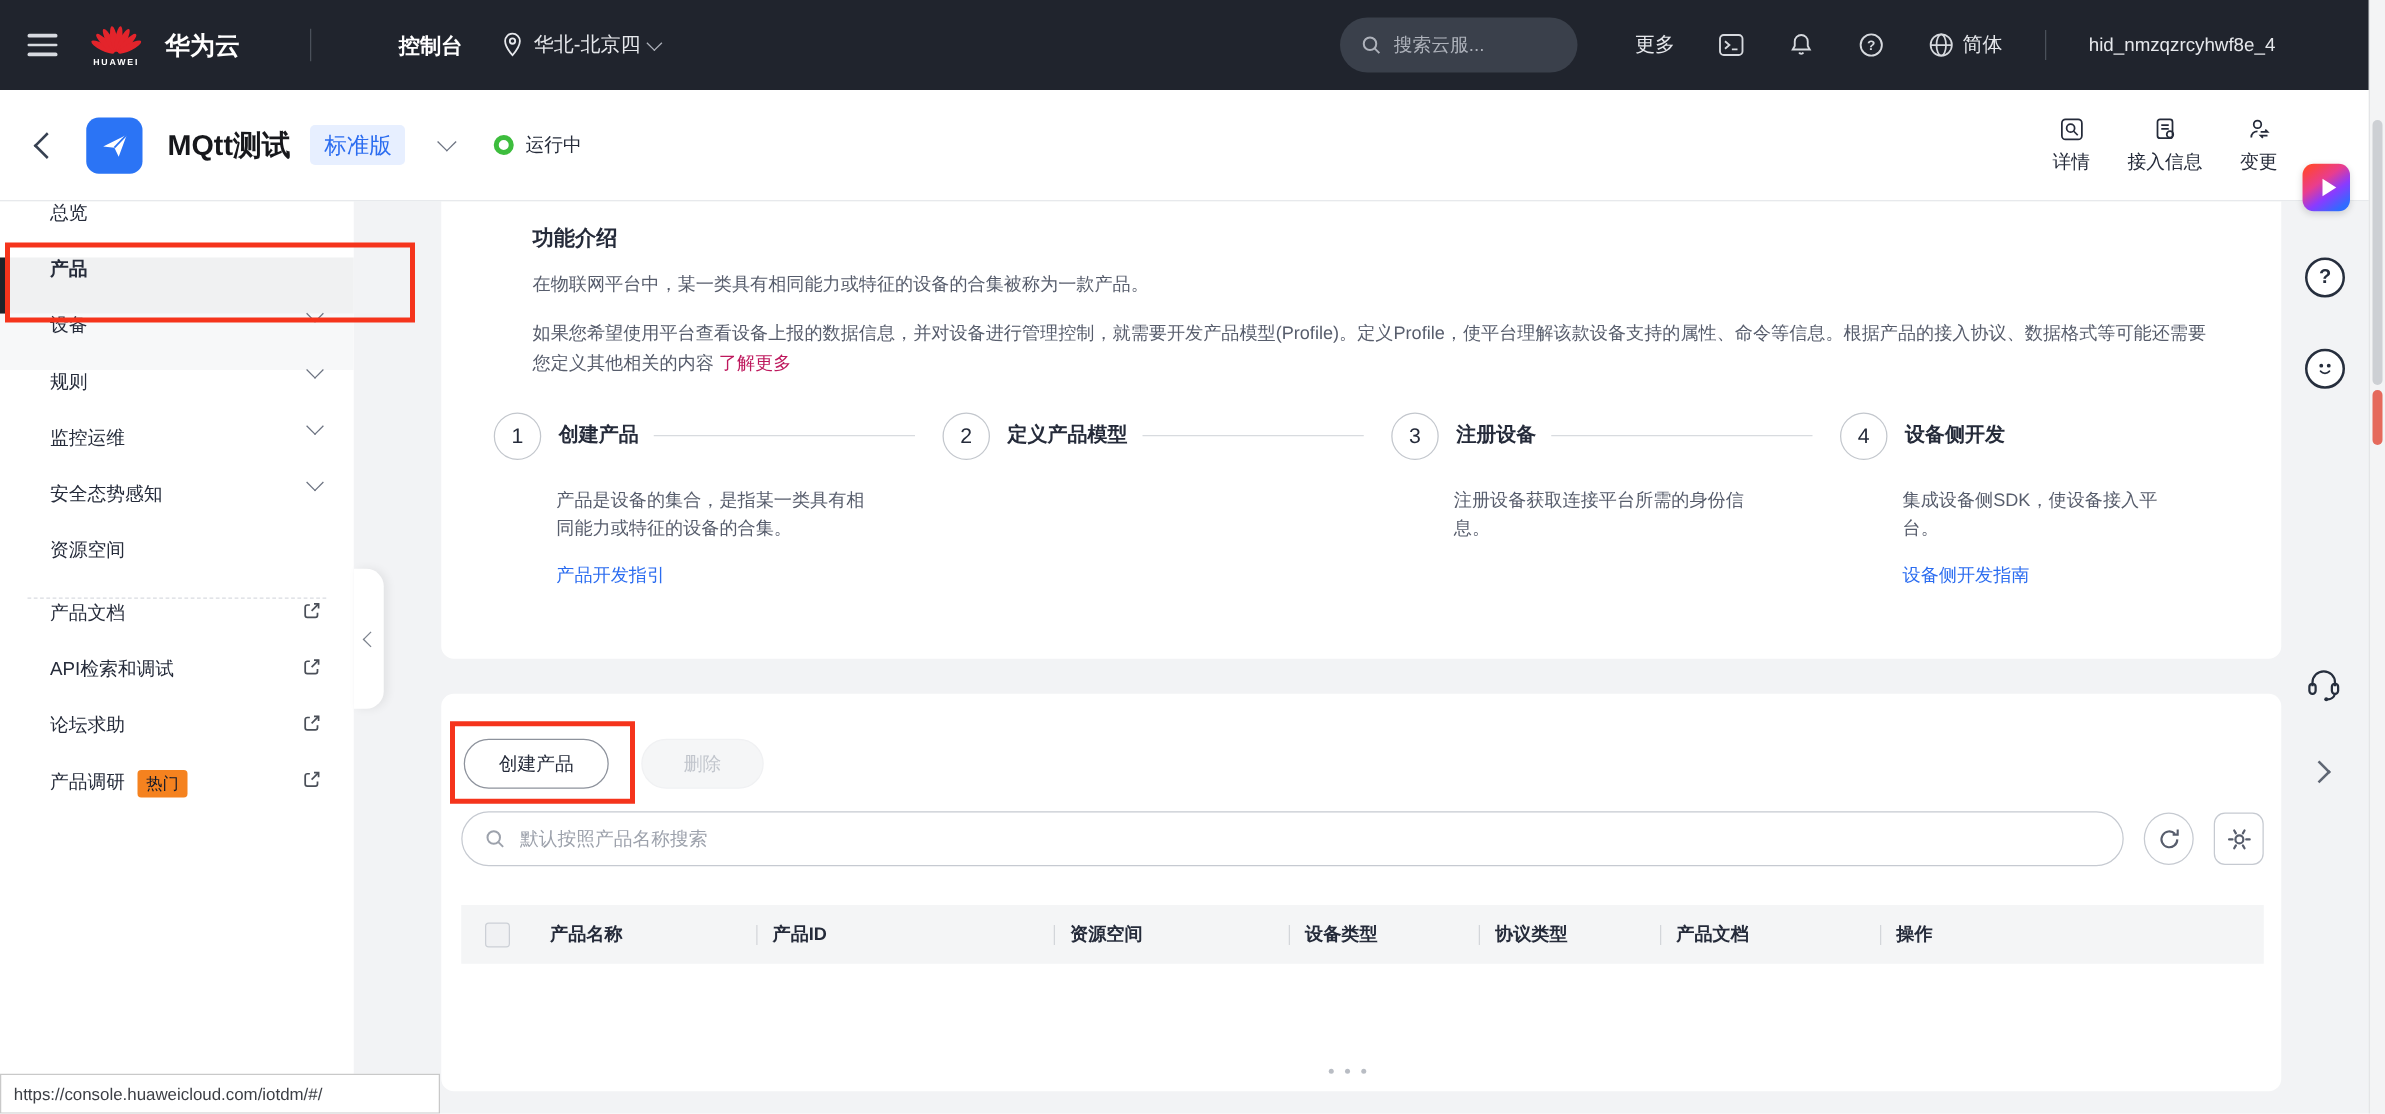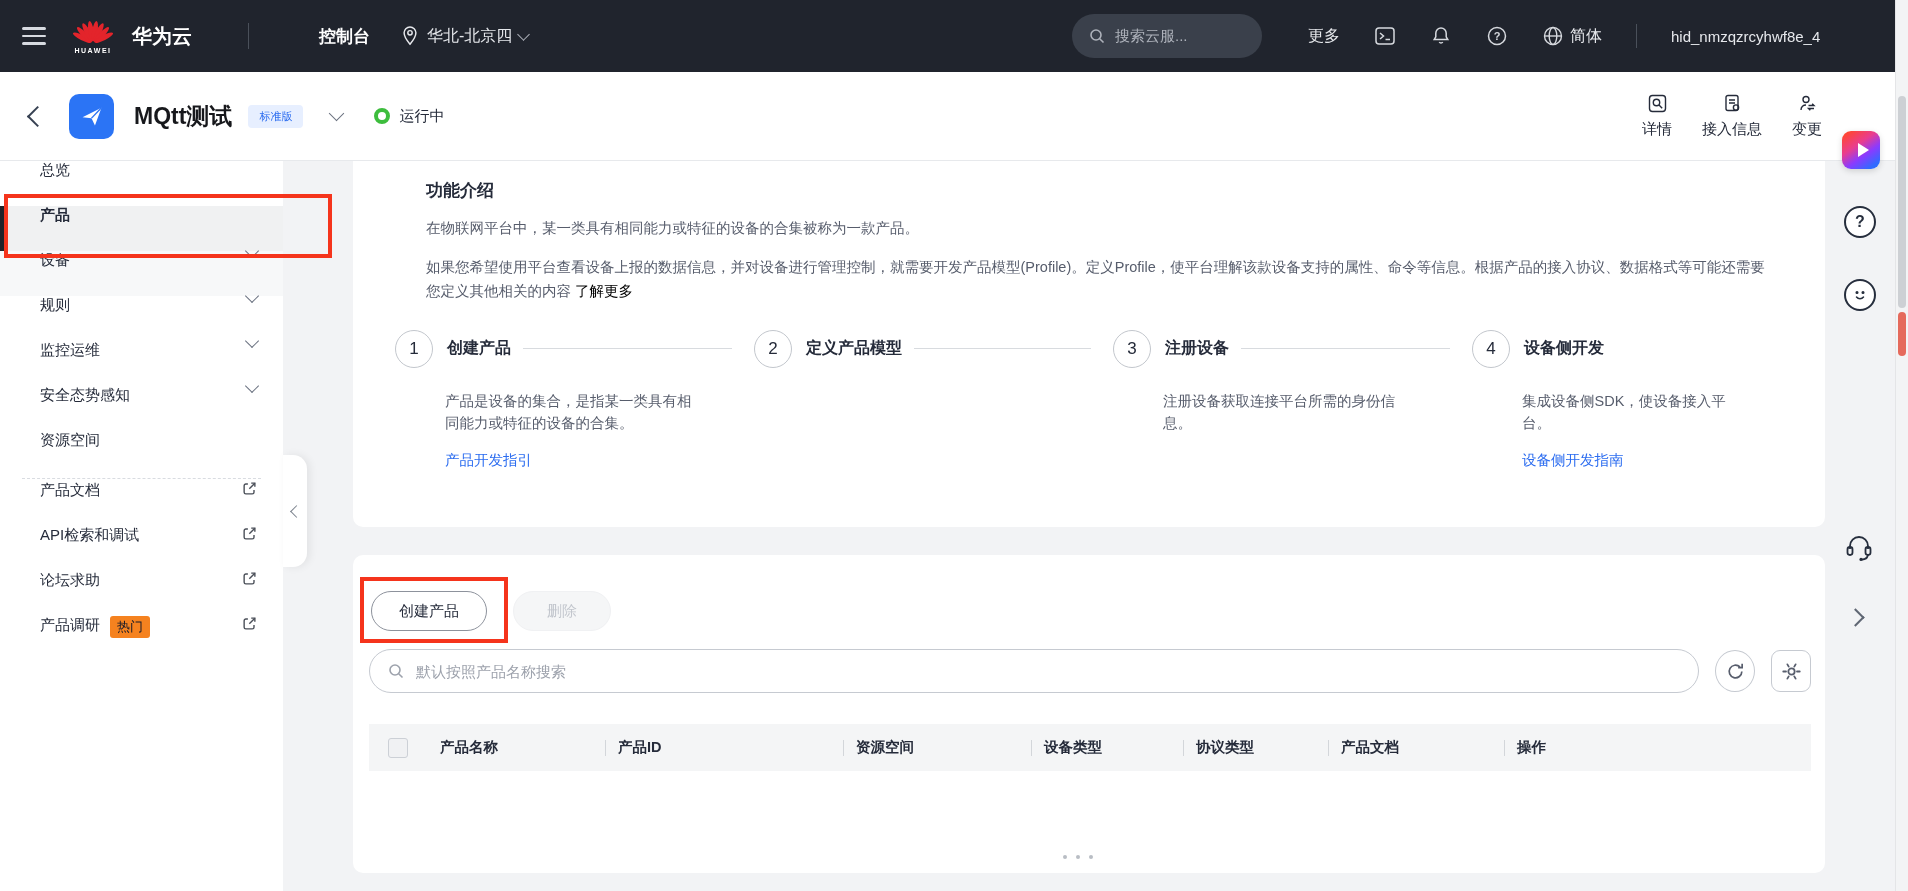--- a/index.html
+++ b/index.html
@@ -31,21 +31,21 @@
   .userid{font-size:15px;color:#e6e8ec;white-space:nowrap;cursor:pointer;}
 
   
   .subheader{position:absolute;left:0;top:72px;width:1908px;height:88px;background:#fff;
              border-bottom:1px solid #e7e9ec;display:flex;align-items:center;z-index:10;}
   .back{margin-left:30px;width:13px;height:13px;border-left:2.6px solid #374152;
         border-bottom:2.6px solid #374152;transform:rotate(45deg);cursor:pointer;}
   .appicon{margin-left:24px;width:45px;height:45px;border-radius:10px;background:#2b74f5;
            display:flex;align-items:center;justify-content:center;}
   .ptitle{margin-left:20px;font-size:23px;font-weight:bold;color:#17181c;}
-  .edition{margin-left:16px;background:#e7efff;color:#2b6cf0;font-size:11px;
+  .edition{margin-left:16px;background:#e7efff;color:#2b6cf0;font-size:18px;
            padding:4px 11px;border-radius:4px;}
   .dd-chev{margin-left:28px;width:10px;height:10px;border-right:1.8px solid #6b7280;
            border-bottom:1.8px solid #6b7280;transform:rotate(45deg);margin-top:-5px;cursor:pointer;}
   .status{margin-left:32px;display:flex;align-items:center;gap:9px;}
   .status-dot{width:8px;height:8px;border-radius:50%;border:4px solid #3dbd3d;background:#fff;}
   .status-label{font-size:15px;color:#252b3a;}
   .hdr-actions{position:absolute;right:86px;top:0;height:88px;display:flex;align-items:center;gap:30px;}
   .hdr-action{display:flex;align-items:center;gap:7px;font-size:15px;color:#252b3a;cursor:pointer;flex-direction:column;}
 
   
@@ -64,21 +64,21 @@
                 border-radius:0 14px 14px 0;box-shadow:3px 0 8px rgba(0,0,0,0.07);cursor:pointer;
                 display:flex;align-items:center;justify-content:center;z-index:5;}
   .collapse-chev{width:8px;height:8px;border-left:1.8px solid #7a818c;border-bottom:1.8px solid #7a818c;
                  transform:rotate(45deg);margin-left:3px;}
 
   
   .card-intro{position:absolute;left:353px;top:161px;width:1472px;height:366px;background:#fff;
               border-radius:0 0 10px 10px;box-sizing:border-box;padding:18px 0 0 42px;}
   .intro-title{margin-left:31px;font-size:17px;font-weight:bold;color:#252b3a;}
   .intro-p{margin:15px 0 0 31px;width:1345px;font-size:14.5px;color:#575d6c;line-height:1.65;}
-  .learn-more{color:#000000;cursor:pointer;}
+  .learn-more{color:#be185d;cursor:pointer;}
   .steps{display:flex;margin-top:26px;}
   .step{width:359px;flex-shrink:0;}
   .step:last-child{width:auto;flex:1;}
   .step-head{display:flex;align-items:center;}
   .step-num{width:36px;height:36px;border:1px solid #c3c7cd;border-radius:50%;display:flex;
             align-items:center;justify-content:center;font-size:17px;color:#252b3a;flex-shrink:0;}
   .step-title{margin-left:14px;font-size:16px;font-weight:bold;color:#252b3a;white-space:nowrap;}
   .step-line{flex:1;height:1px;background:#d8dbdf;margin:0 22px 0 12px;}
   .step-desc{margin:22px 0 0 50px;font-size:14.5px;color:#575d6c;line-height:1.55;width:250px;}
   .step:last-child .step-desc{width:215px;}
@@ -443,20 +443,23 @@
     <div class="dots">
         <i></i>
         <i></i>
         <i></i>
       </div>
   </section>
 
   <div class="anno anno1"></div>
   <div class="anno anno2"></div>
 
+  <div class="statusbar">
+    <span>https://console.huaweicloud.com/iotdm/#/</span>
+  </div>
 
   <div class="fab fab-logo">
     <span class="fab-tri"></span>
   </div>
   <div class="fab fab-circle fab-help">?</div>
   <div class="fab fab-circle fab-smile">
     <svg width="18" height="18" viewBox="0 0 18 18" fill="none" stroke="#262e3d" stroke-width="1.5" stroke-linecap="round">
       <circle cx="6" cy="6.5" r="0.8" fill="#262e3d"></circle>
         <circle cx="12" cy="6.5" r="0.8" fill="#262e3d"></circle>
       <path d="M5.5 11a4.5 4.5 0 0 0 7 0"></path>

